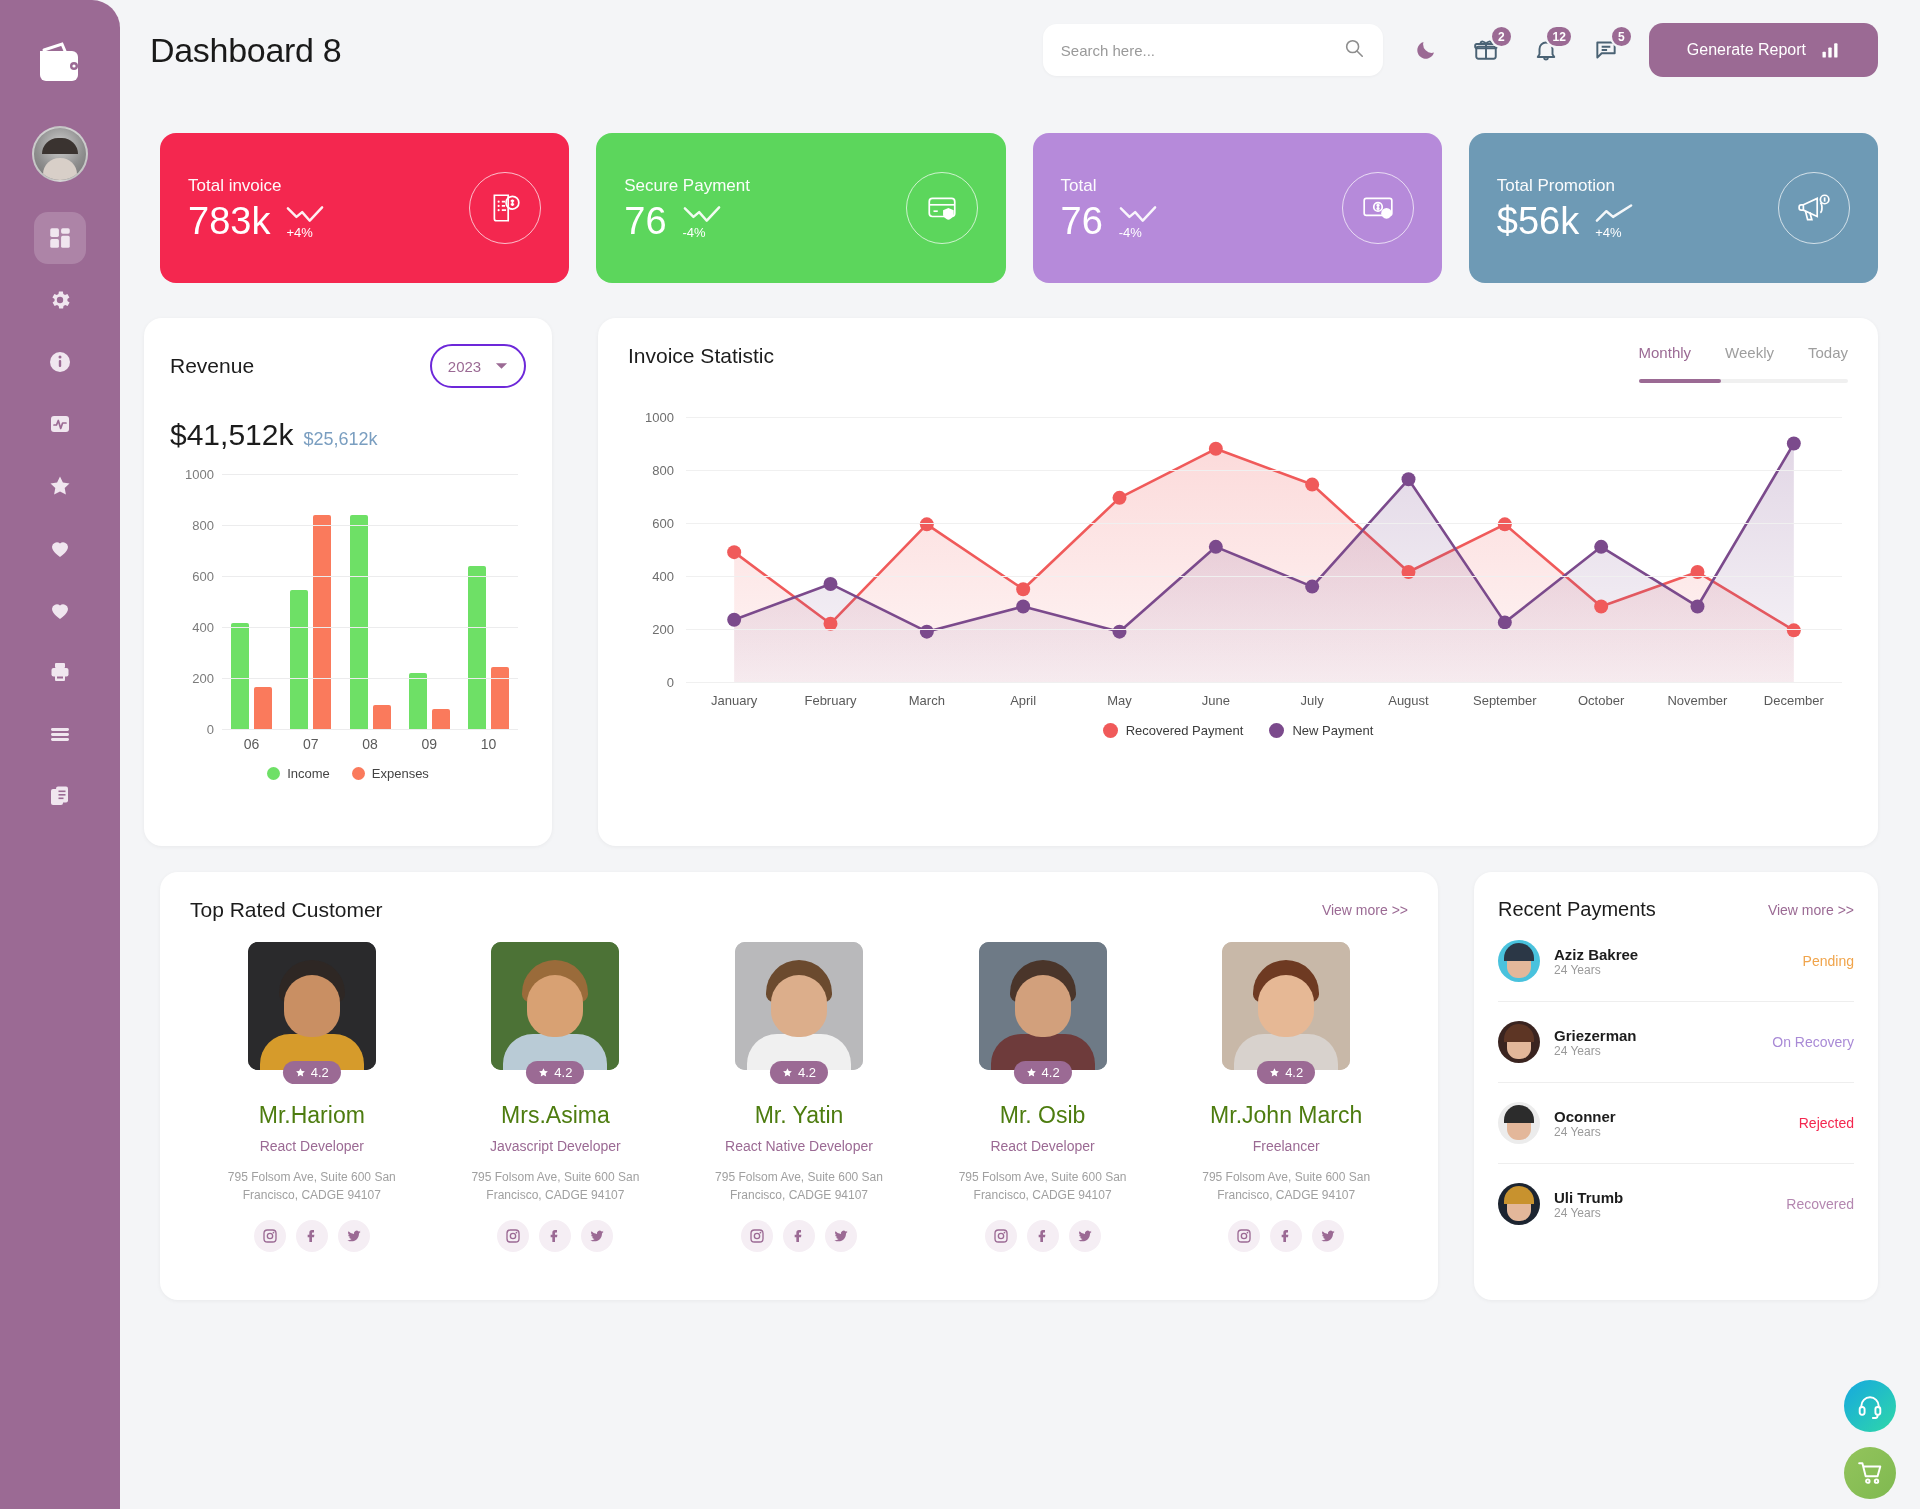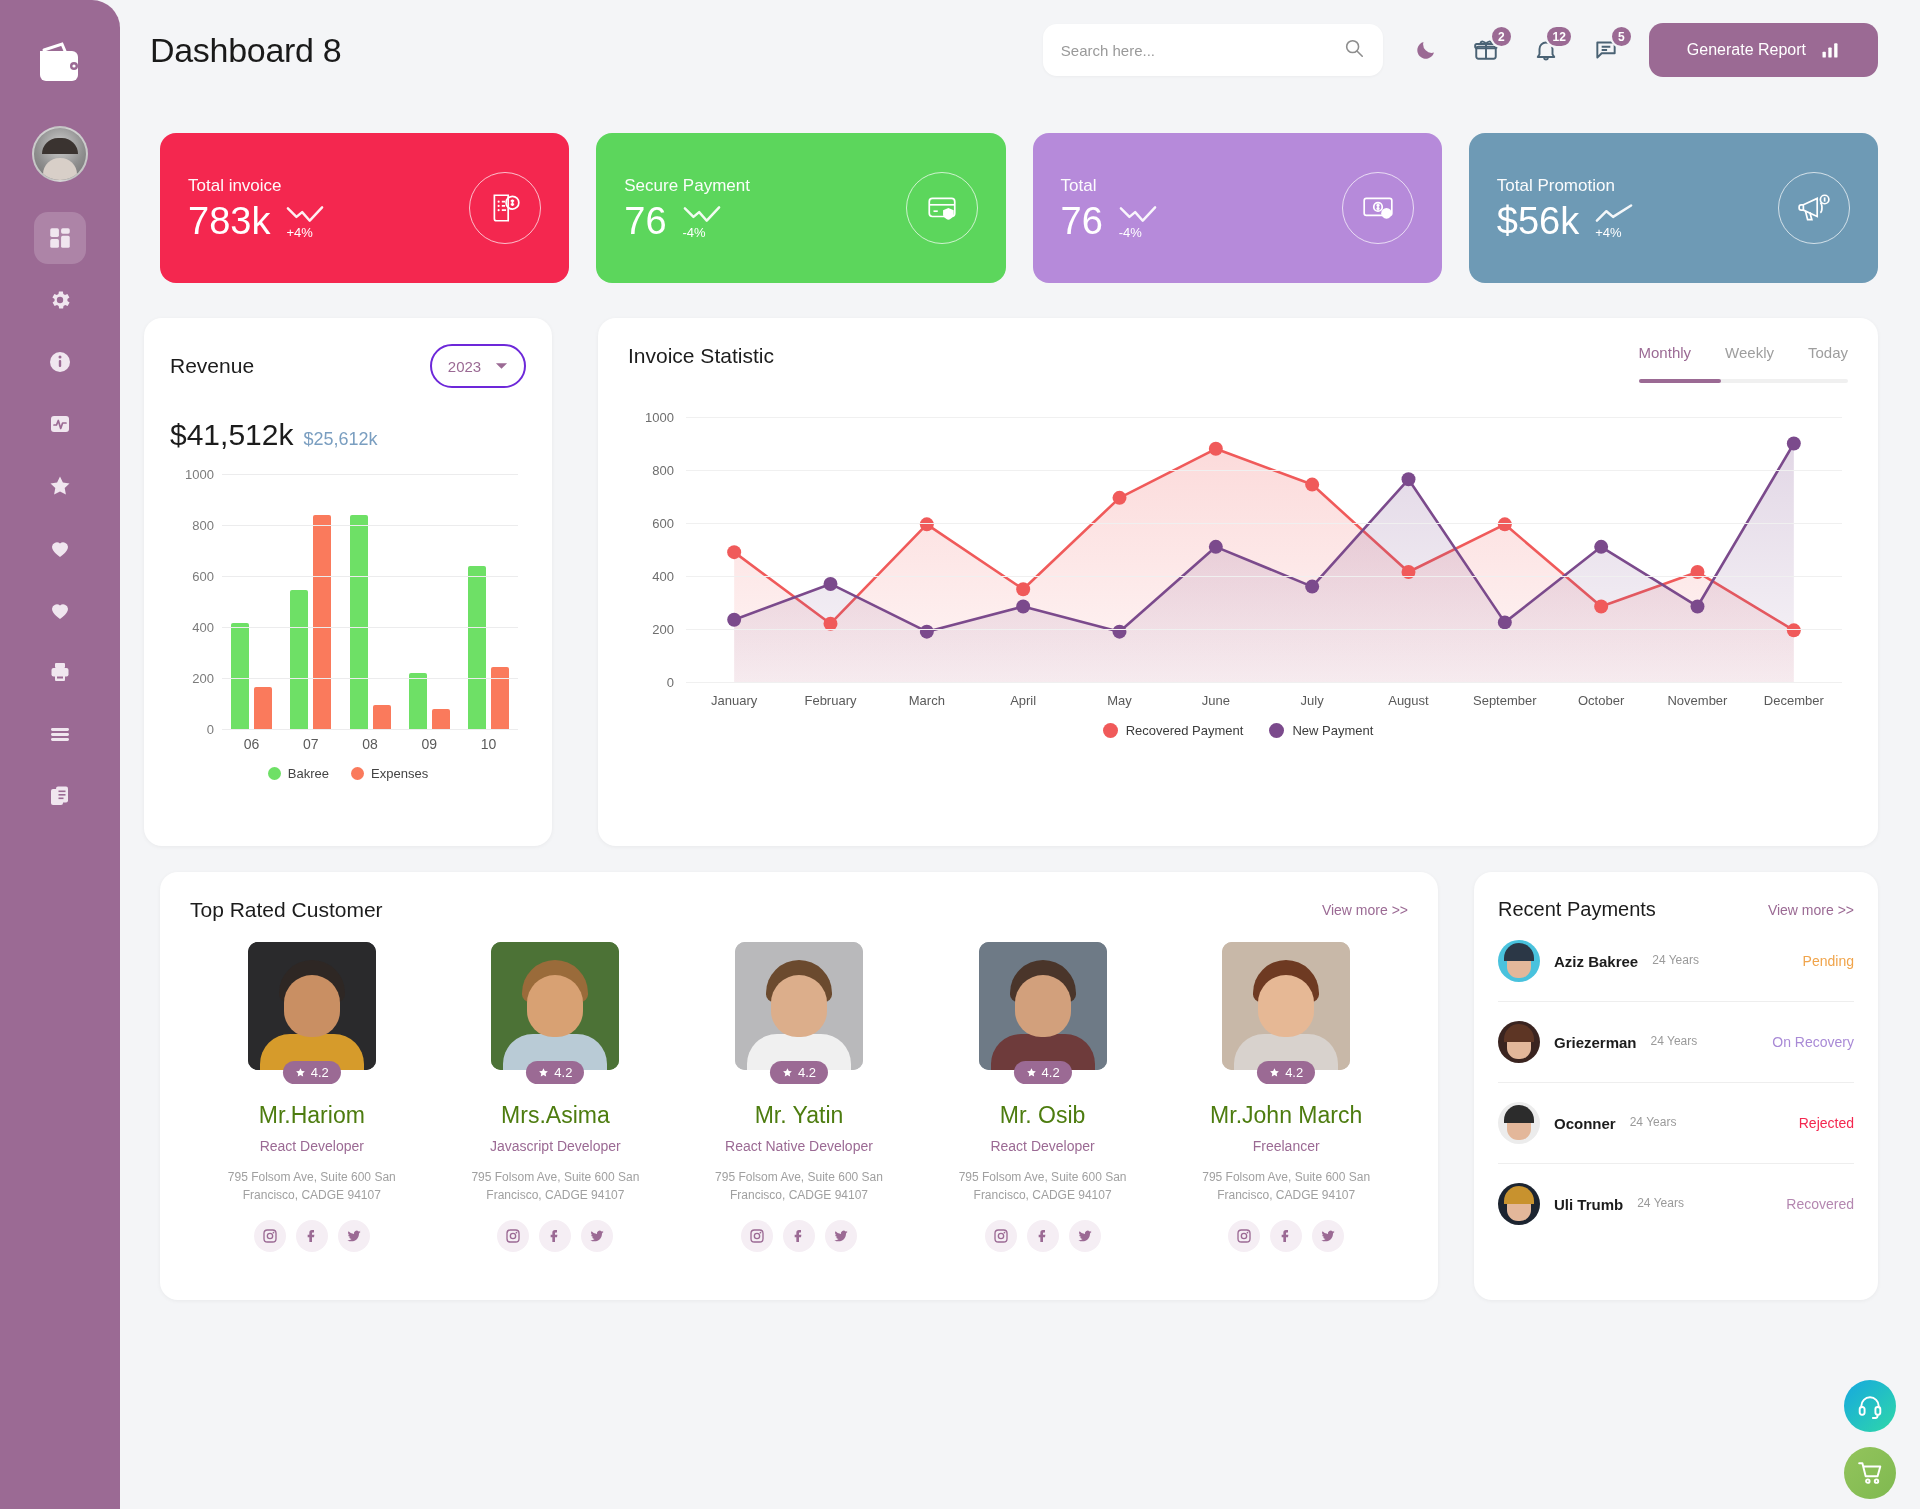--- a/index.html
+++ b/index.html
@@ -172,21 +172,21 @@
 
   
   #recent { position:absolute; left:1474px; top:872px; width:404px; height:428px; padding:26px 24px;}
   .rp-head { display:flex; align-items:center; justify-content:space-between;}
   .rp-title { font-size:20px; color:#1c1c1c;}
   .rp-row { display:flex; align-items:center; padding:19px 0; border-bottom:1px solid #eeeeee;}
   .rp-row:last-child { border-bottom:none;}
   .rp-av { width:42px; height:42px; border-radius:50%; margin-right:14px; position:relative; overflow:hidden; flex:none;}
   .rp-av .h { position:absolute; left:50%; transform:translateX(-50%); top:8%; width:30px; height:18px; border-radius:15px 15px 0 0;}
   .rp-av .f { position:absolute; left:50%; transform:translateX(-50%); top:24%; width:24px; height:28px; border-radius:12px 12px 11px 11px; background:#e3b79a;}
-  .rp-info { display:flex; flex-direction:row; gap:14px;}
+  .rp-info { display:flex; flex-direction:column; gap:0;}
   .rp-name { font-size:15px; color:#1c1c1c; font-weight:600;}
   .rp-age { font-size:12px; color:#9a9a9a;}
   .rp-status { margin-left:auto; font-size:14px;}
 
   
   .fab { position:absolute; right:24px; width:52px; height:52px; border-radius:50%;
          display:flex; align-items:center; justify-content:center; cursor:pointer;}
   #fab-support { top:1380px; background:linear-gradient(135deg,#16a8e0,#2fd8a8);}
   #fab-cart { top:1447px; background:linear-gradient(135deg,#93c45c,#7fb950);}
   .fab svg { stroke:#fff; fill:none; stroke-width:1.8;}
@@ -472,21 +472,21 @@
     <div class="rev-xlabels">
         <span>06</span>
         <span>07</span>
         <span>08</span>
         <span>09</span>
         <span>10</span>
       </div>
     <div class="rev-legend">
         <div class="li">
           <span class="dot" style="background:#6ee066"></span>
-          <span>Bakree</span>
+          <span>Income</span>
         </div>
         <div class="li">
           <span class="dot" style="background:#fa7a5c"></span>
           <span>Expenses</span>
         </div>
       </div>
   </div>
 </div>
 
 <div id="invoice" class="card">

